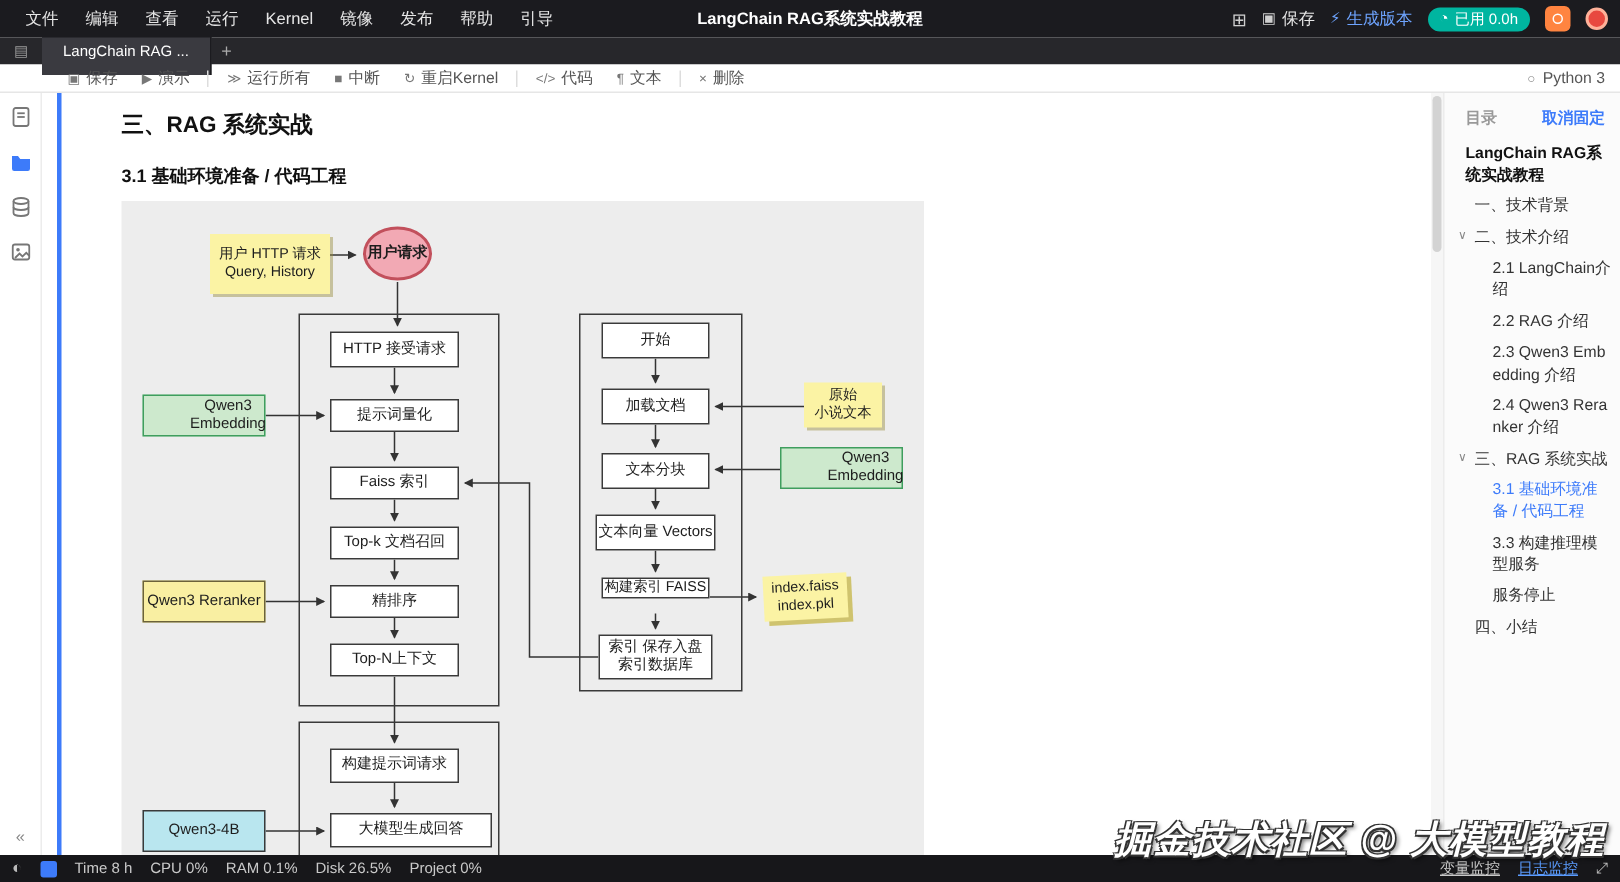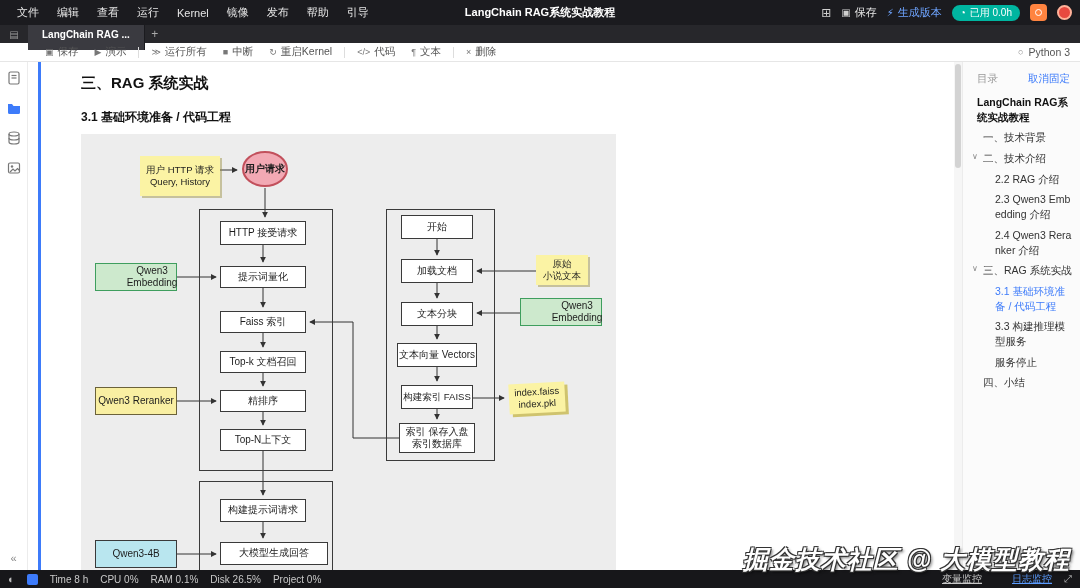--- a/index.html
+++ b/index.html
@@ -17,21 +17,21 @@
   .mr-item .ic { font-size:10px; color:#cfcfcf; }
   .mr-item.blue, .mr-item.blue .ic { color:#6ea4ff; }
   .pill { display:flex; align-items:center; gap:4px; background:#00b5a0; color:#fff; border-radius:9px; height:16px; padding:0 8px; font-size:10px; cursor:pointer; white-space:nowrap; }
   .camera-badge { width:17px; height:17px; border-radius:4px; background:#ff8440; display:flex; align-items:center; justify-content:center; cursor:pointer; }
   .camera-badge .lens { width:7px; height:7px; border:1.5px solid #fff; border-radius:50%; }
   .logo-badge { width:15px; height:15px; border-radius:50%; background:#e8493f; border:2px solid #ffb199; cursor:pointer; }
 
   
   .tabbar { height:18px; background:#27272b; display:flex; align-items:center; color:#ddd; }
   .panel-toggle { width:28px; text-align:center; font-size:10px; color:#9a9a9a; cursor:pointer; }
-  .tab { height:32px; background:#3a3a40; display:flex; align-items:center; padding:0 14px; font-size:10px; color:#fff; min-width:96px; cursor:pointer; border-right:1px solid #1b1b1f;font-weight:bold; }
+  .tab { height:32px; background:#3a3a40; display:flex; align-items:center; padding:0 14px; font-size:10px; color:#fff; min-width:96px; cursor:pointer; border-right:1px solid #1b1b1f; }
   .tab-plus { width:20px; text-align:center; color:#aaa; font-size:12px; cursor:pointer; }
 
   
   .toolbar { height:19px; background:#fff; border-bottom:1px solid #e6e6e6; display:flex; align-items:center; font-size:10.5px; color:#555; padding:0 10px 0 38px; gap:2px; }
   .tb-btn { display:flex; align-items:center; gap:4px; padding:0 7px; cursor:pointer; white-space:nowrap; }
   .tb-icon { font-size:9px; color:#777; }
   .tb-sep { width:1px; height:11px; background:#ddd; margin:0 3px; }
   .kernel { margin-left:auto; display:flex; align-items:center; gap:5px; color:#555; cursor:pointer; white-space:nowrap; }
   .kernel .ic { font-size:9px; color:#888; }
 
@@ -59,39 +59,39 @@
   .cyan { background:#b9e6ef; border:1px solid #3a3a3a; }
   .ellipse { background:#f2a9b4; border:2px solid #c2505c; border-radius:50%; font-weight:bold; }
   .tilt { transform:rotate(-3deg); box-shadow:3px 3px 0 #cfc36e; }
 
   
   .vscroll { width:8px; background:#f6f6f6; position:relative; }
   .vthumb { position:absolute; top:2px; left:1px; width:6px; height:104px; background:#d3d3d3; border-radius:3px; cursor:pointer; }
 
   
   .toc { width:118px; background:#fbfbfb; border-left:1px solid #ececec; font-size:10.5px; color:#333; padding-top:10px; overflow:hidden; }
-  .toc-head { display:flex; justify-content:space-between; align-items:center; padding:0 10px 6px 14px; }
+  .toc-head { display:flex; justify-content:space-between; align-items:center; padding:0 10px 6px 14px;font-weight:bold; }
   .toc-title { color:#999; font-size:10.5px; }
   .toc-unpin { color:#3d7bfa; cursor:pointer; font-size:10.5px; }
   .toc-item { position:relative; padding:3px 6px; line-height:1.4; cursor:pointer; word-break:break-all; }
   .toc-item.lvl0 { padding-left:14px; color:#111; font-weight:bold; }
   .toc-item.lvl1 { padding-left:20px; }
   .toc-item.lvl2 { padding-left:32px; }
   .toc-item.active { color:#3d7bfa; }
   .chev { position:absolute; left:9px; top:3px; font-size:8px; color:#888; }
 
   
   .statusbar { height:18px; background:#17171a; display:flex; align-items:center; gap:12px; font-size:10px; color:#c9c9c9; padding:0 8px; }
   .sb-left { display:flex; align-items:center; gap:12px; }
   .theme-toggle { color:#bbb; cursor:pointer; font-size:11px; }
   .sb-app { width:11px; height:11px; border-radius:2px; background:#3d7bfa; cursor:pointer; }
   .metric { white-space:nowrap; }
   .sb-right { margin-left:auto; display:flex; align-items:center; gap:12px; }
   .monitor { cursor:pointer; white-space:nowrap;text-decoration:underline; }
-  .monitor.blue { color:#5b9cff;margin-left:18px; }
+  .monitor.blue { color:#5b9cff; }
   .expand { cursor:pointer; color:#bbb; }
 
   
   .watermark { position:absolute; right:10px; bottom:12px; z-index:99; font-size:25px; font-weight:bold; color:#fff; letter-spacing:1px; pointer-events:none; white-space:nowrap;
     text-shadow:-1px -1px 0 #333,1px -1px 0 #333,-1px 1px 0 #333,1px 1px 0 #333,2px 2px 3px rgba(0,0,0,.6);font-style:italic; }
 </style>
 </head>
 <body>
 
 <header class="menubar">
@@ -267,21 +267,21 @@
         <div class="dg-node fbox" style="left:139px;top:365px;width:86px;height:23px">构建提示词请求</div>
         <div class="dg-node fbox" style="left:139px;top:408px;width:108px;height:23px">大模型生成回答</div>
         <div class="dg-node green" style="left:14px;top:129px;width:82px;height:28px">Qwen3 Embedding</div>
         <div class="dg-node yellowbox" style="left:14px;top:253px;width:82px;height:28px">Qwen3 Reranker</div>
         <div class="dg-node cyan" style="left:14px;top:406px;width:82px;height:28px">Qwen3-4B</div>
 
         <div class="dg-node fbox" style="left:320px;top:81px;width:72px;height:24px">开始</div>
         <div class="dg-node fbox" style="left:320px;top:125px;width:72px;height:24px">加载文档</div>
         <div class="dg-node fbox" style="left:320px;top:168px;width:72px;height:24px">文本分块</div>
         <div class="dg-node fbox" style="left:316px;top:209px;width:80px;height:24px">文本向量 Vectors</div>
-        <div class="dg-node fbox" style="left:320px;top:251px;width:72px;height:24px;font-size:9.5px">构建索引 FAISS</div>
+        <div class="dg-node fbox" style="left:320px;top:251px;width:72px;height:14px;font-size:9.5px">构建索引 FAISS</div>
         <div class="dg-node fbox" style="left:318px;top:289px;width:76px;height:30px">索引 保存入盘
 索引数据库</div>
         <div class="dg-node note" style="left:455px;top:121px;width:52px;height:30px">原始
 小说文本</div>
         <div class="dg-node green" style="left:439px;top:164px;width:82px;height:28px">Qwen3 Embedding</div>
         <div class="dg-node note tilt" style="left:428px;top:249px;width:56px;height:30px">index.faiss
 index.pkl</div>
       </div>
     </div>
   </div>
@@ -295,20 +295,21 @@
       <span class="toc-title">目录</span>
       <span class="toc-unpin">取消固定</span>
     </div>
     <div class="toc-list">
       <div class="toc-item lvl0">LangChain RAG系统实战教程</div>
       <div class="toc-item lvl1">一、技术背景</div>
       <div class="toc-item lvl1">
         <span class="chev">∨</span>
         <span>二、技术介绍</span>
       </div>
+      <div class="toc-item lvl2">2.1 LangChain介绍</div>
       <div class="toc-item lvl2">2.2 RAG 介绍</div>
       <div class="toc-item lvl2">2.3 Qwen3 Embedding 介绍</div>
       <div class="toc-item lvl2">2.4 Qwen3 Reranker 介绍</div>
       <div class="toc-item lvl1">
         <span class="chev">∨</span>
         <span>三、RAG 系统实战</span>
       </div>
       <div class="toc-item lvl2 active">3.1 基础环境准备 / 代码工程</div>
       <div class="toc-item lvl2">3.3 构建推理模型服务</div>
       <div class="toc-item lvl2">服务停止</div>

